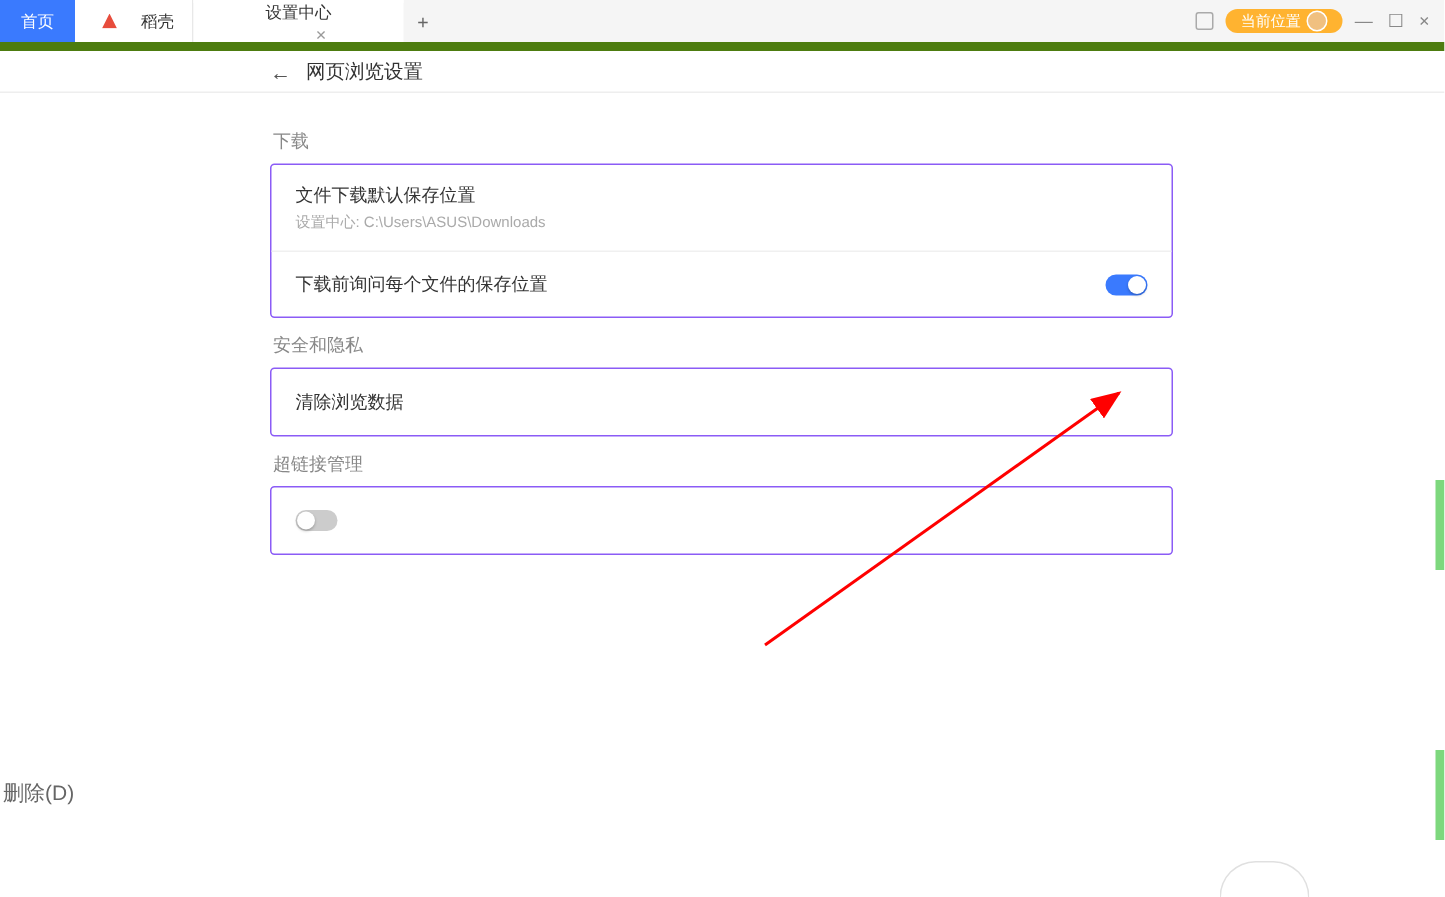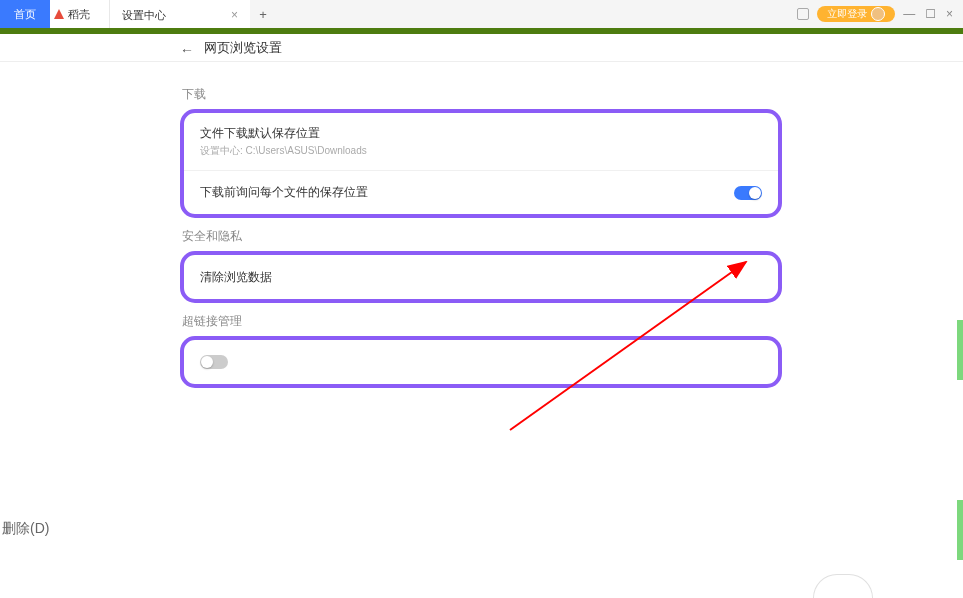--- a/index.html
+++ b/index.html
@@ -24,23 +24,23 @@
     .tab {
       height: 100%;
       display: flex;
       align-items: center;
       padding: 0 12px;
       font-size: 11px;
       position: relative;
       cursor: pointer;
     }
     .tab.home { background: #3a7afe; color: #fff; min-width: 40px; justify-content: center; padding: 0 14px; }
-    .tab.docs { background: #fff; border-right: 1px solid #e8e8e8; padding-left: 4px; min-width: 60px; }
+    .tab.docs { background: #fff; border-right: 1px solid #e8e8e8; padding-left: 18px; min-width: 60px; gap: 12px; }
     .tab.active { background: #fff; border-top: 2px solid #fff; }
-    .tab.settings { min-width: 140px; justify-content: space-between; }
+    .tab.settings { min-width: 140px; justify-content: center; flex-direction: column; }
     .tab .tab-close { margin-left: 30px; color: #999; font-size: 12px; }
     .newtab { width: 26px; text-align: center; font-size: 13px; color: #666; cursor: pointer; }
     .docs-icon {
       width: 10px; height: 10px; margin-right: 4px;
       background: #e74c3c;
       clip-path: polygon(50% 0%, 100% 100%, 0% 100%);
       transform: rotate(0deg);
     }
     .titlebar-right {
       display: flex; align-items: center; gap: 8px; padding-right: 10px;
@@ -62,22 +62,22 @@
       gap: 10px;
     }
     .back-btn { cursor: pointer; color: #555; font-size: 14px; }
     .page-title { font-size: 13px; color: #333; }
     .content-area {
       padding: 14px 0 0 180px;
       width: 782px;
     }
     .section-label { font-size: 12px; color: #888; margin: 10px 0 6px 2px; }
     .panel {
-      border: 4px solid #8b5cf6;
-      border-radius: 15px;
+      border: 1px solid #8b5cf6;
+      border-radius: 3px;
       background: #fff;
     }
     .panel-row {
       display: flex; align-items: center; justify-content: space-between;
       padding: 12px 16px;
       min-height: 44px;
     }
     .panel-row + .panel-row { border-top: 1px solid #f0f0f0; }
     .row-text { font-size: 12px; color: #333; }
     .row-subtext { font-size: 10px; color: #aaa; margin-top: 2px; }
@@ -135,21 +135,21 @@
     </div>
     <div class="tab settings active">
       <span>设置中心</span>
       <span class="tab-close">×</span>
     </div>
     <div class="newtab">+</div>
   </div>
   <div class="titlebar-right">
     <span class="book-icon"></span>
     <span class="login-pill">
-      <span>立即登录</span>
+      <span>当前位置</span>
       <span class="login-avatar"></span>
     </span>
     <div class="win-controls">
       <span>—</span>
       <span>☐</span>
       <span>×</span>
     </div>
   </div>
 </div>
 

